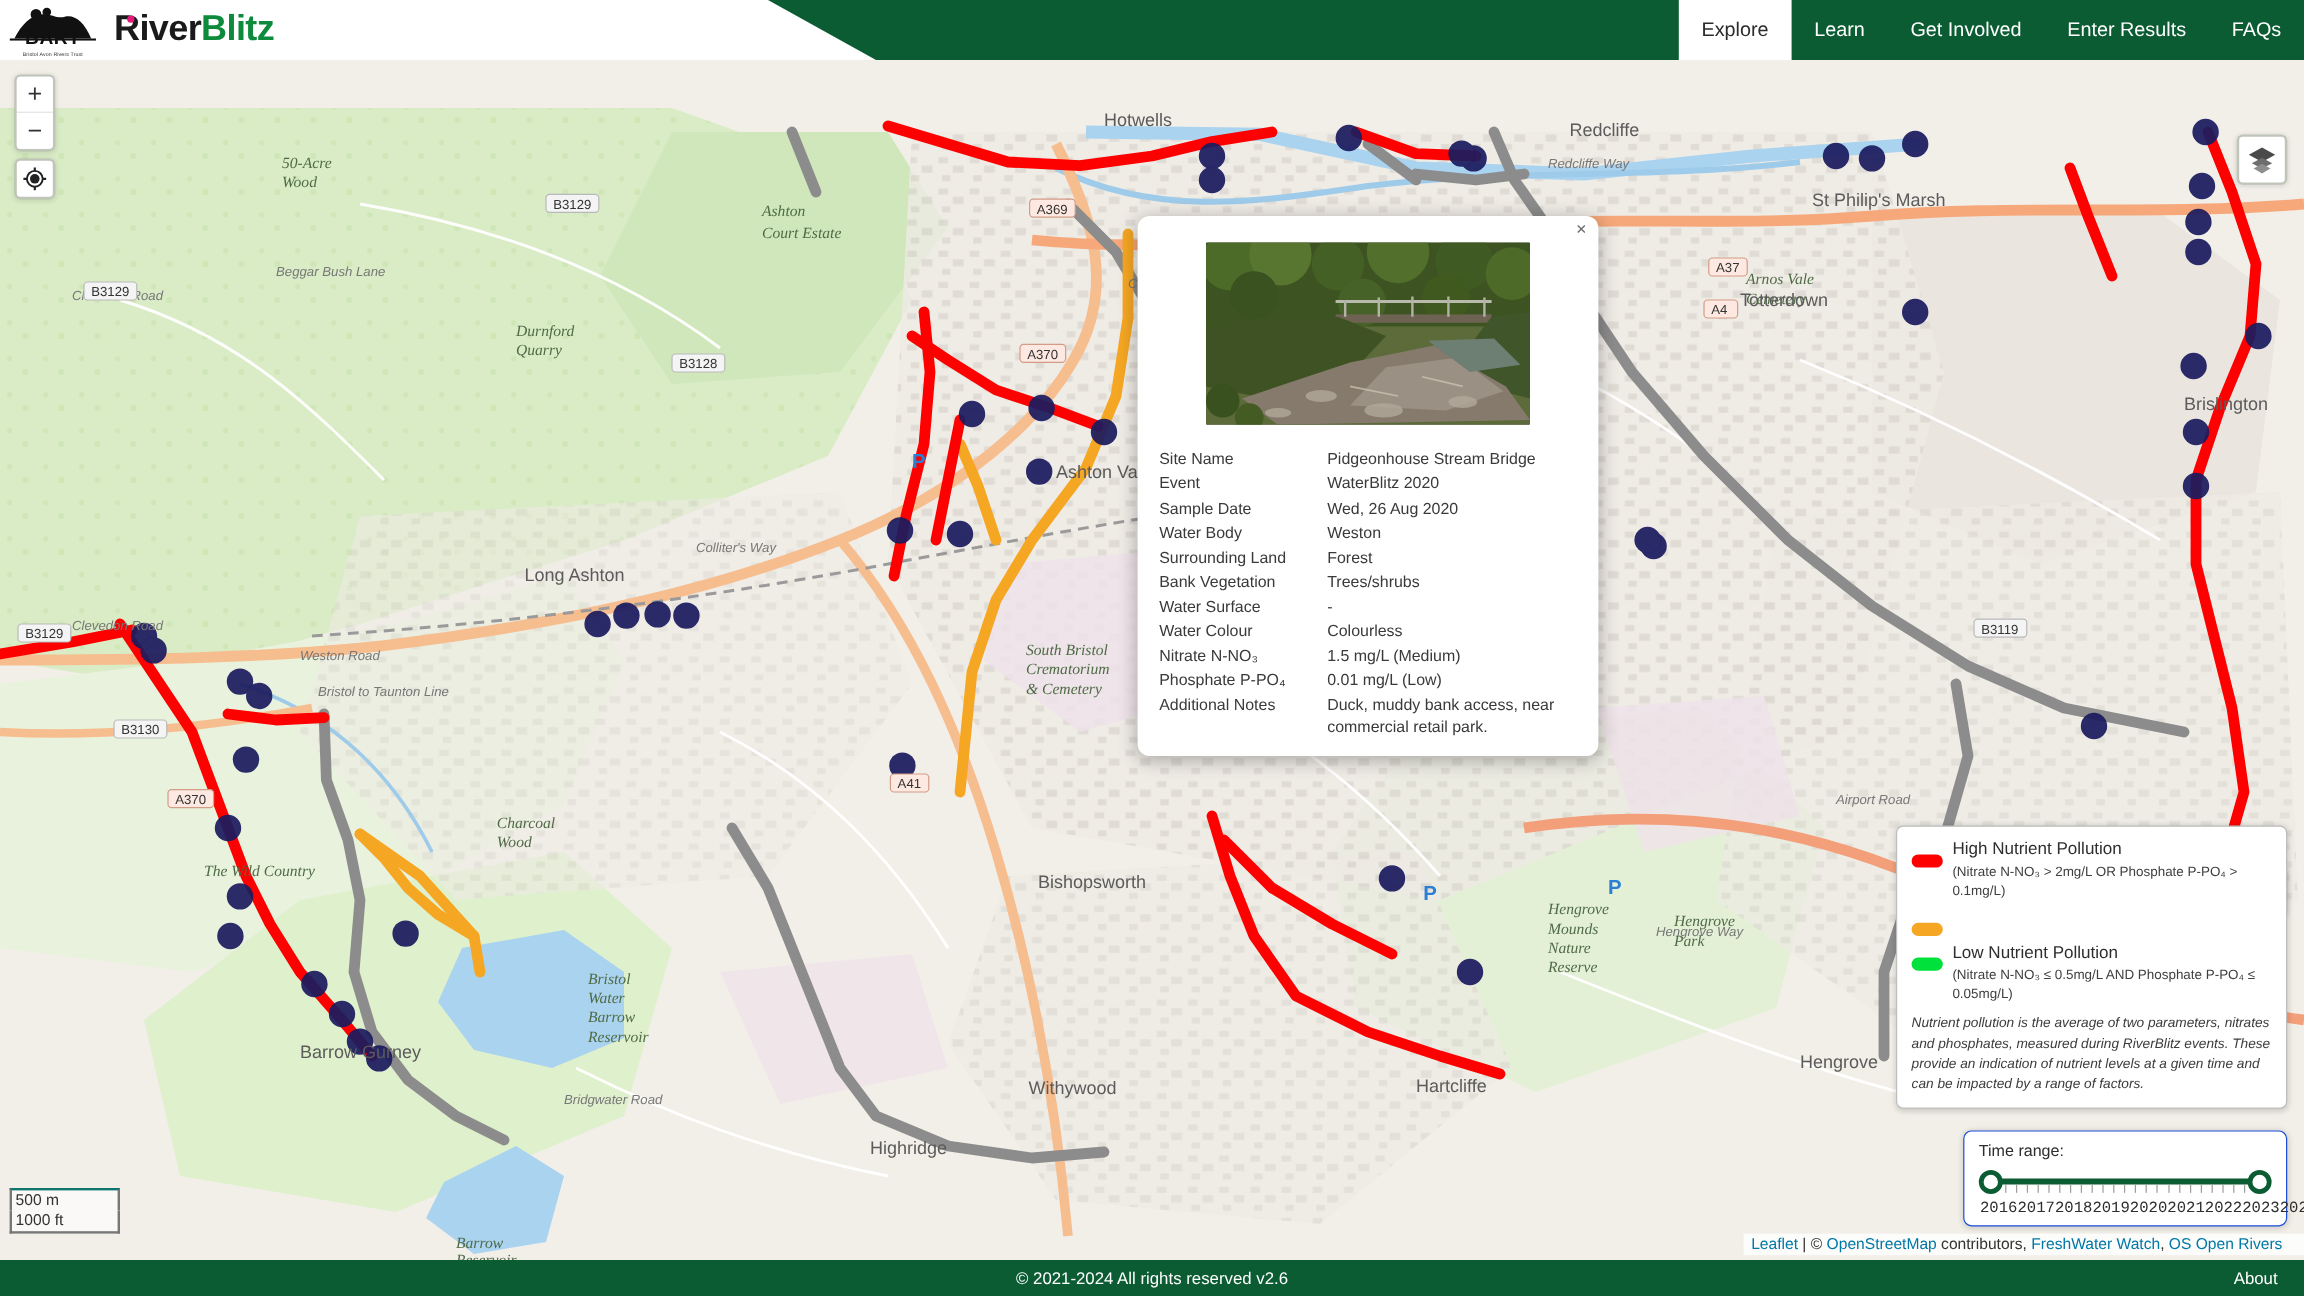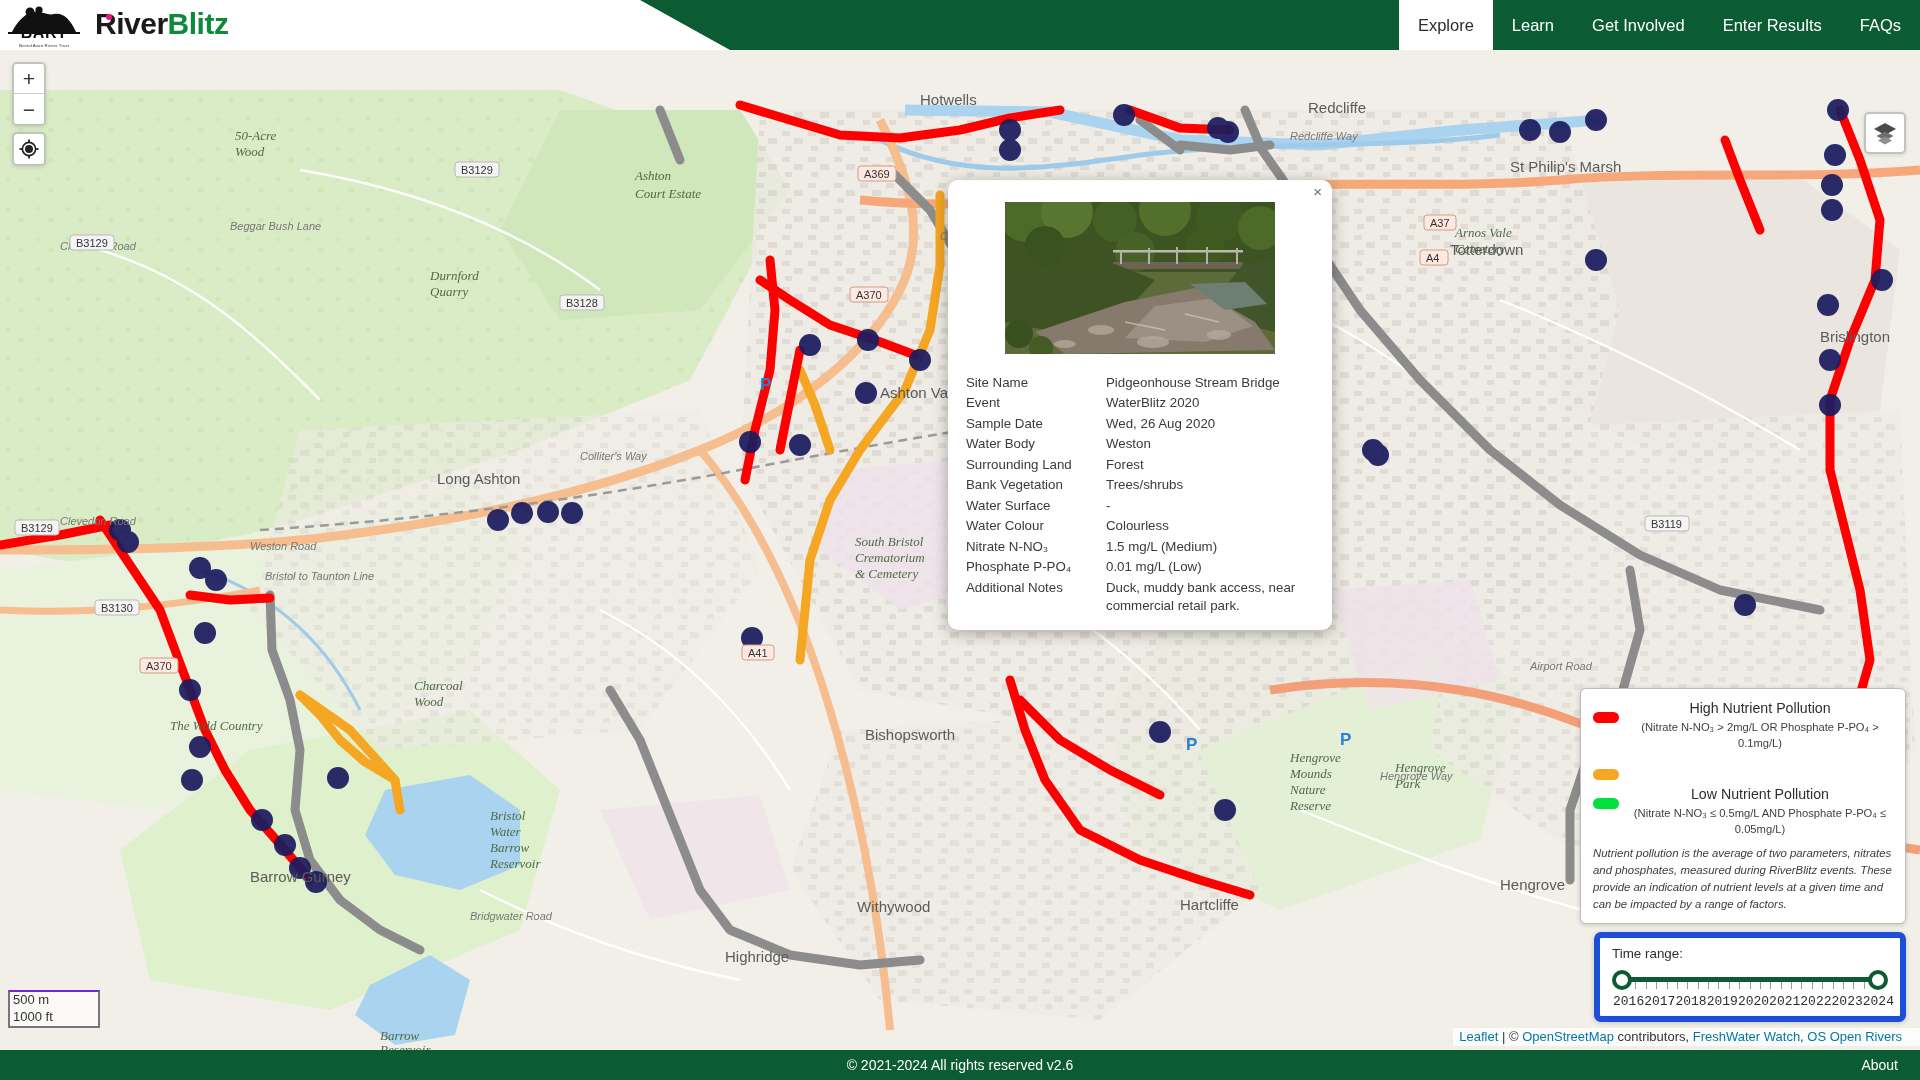--- a/index.html
+++ b/index.html
@@ -106,21 +106,21 @@
   
   #scalebar {
     position: absolute; left: 8px; bottom: 22px; z-index: 500;
     font-size: 13px; color: #333; line-height: 1.25;
   }
   .scale-line {
     background: rgba(255,255,255,.62);
     border: 2px solid #777; border-top: none;
     padding: 0 5px 1px 3px; width: 92px;
   }
-  .scale-line.top { border-bottom: none; border-top: 2px solid #6d28d9; }
+  .scale-line.top { border-bottom: none; border-top: 2px solid #0f766e; }
 
   
   #attribution {
     position: absolute; right: 0; bottom: 4px; z-index: 500;
     background: rgba(255,255,255,.78);
     font-size: 13px; color: #333;
     padding: 1px 18px 2px 6px;
     white-space: nowrap;
   }
   #attribution a { color: #0078a8; text-decoration: none; cursor: pointer; }
@@ -160,33 +160,33 @@
     background: #fff; border: 1px solid #bdbdbd; border-radius: 6px;
     z-index: 600;
     padding: 10px 12px 10px 12px;
     box-shadow: 0 1px 5px rgba(0,0,0,.18);
   }
   .legend-row { display: flex; align-items: flex-start; margin-bottom: 5px; }
   .legend-swatch {
     width: 26px; height: 11px; border-radius: 6px; flex: 0 0 26px;
     margin-top: 13px; margin-right: 8px;
   }
-  .legend-texts { flex: 1 1 auto; text-align: center; }
+  .legend-texts { flex: 1 1 auto; }
   .legend-title { font-size: 14.2px; color: #2e2e2e; line-height: 1.4; }
   .legend-sub { font-size: 11.2px; color: #3f3f3f; line-height: 1.45; }
   #legend-note {
     font-size: 11.4px; font-style: italic; color: #3b3b3b;
     line-height: 1.5; margin-top: 7px;
   }
 
   
   #timerange {
     position: absolute; right: 14px; bottom: 28px;
-    width: 312px; background: #fff;
-    border: 6px solid #1d4ed8; border-radius: 7px;
+    width: 270px; background: #fff;
+    border: 1px solid #1d4ed8; border-radius: 7px;
     z-index: 600; padding: 8px 12px 7px 12px;
     box-shadow: 0 1px 5px rgba(0,0,0,.18);
   }
   #timerange-label { font-size: 13.4px; color: #2e2e2e; margin-bottom: 6px; }
   #slider-wrap { position: relative; height: 26px; }
   #slider-track {
     position: absolute; left: 11px; right: 11px; top: 10px;
     height: 5px; background: #0b5c33; border-radius: 3px;
   }
   .slider-handle {

